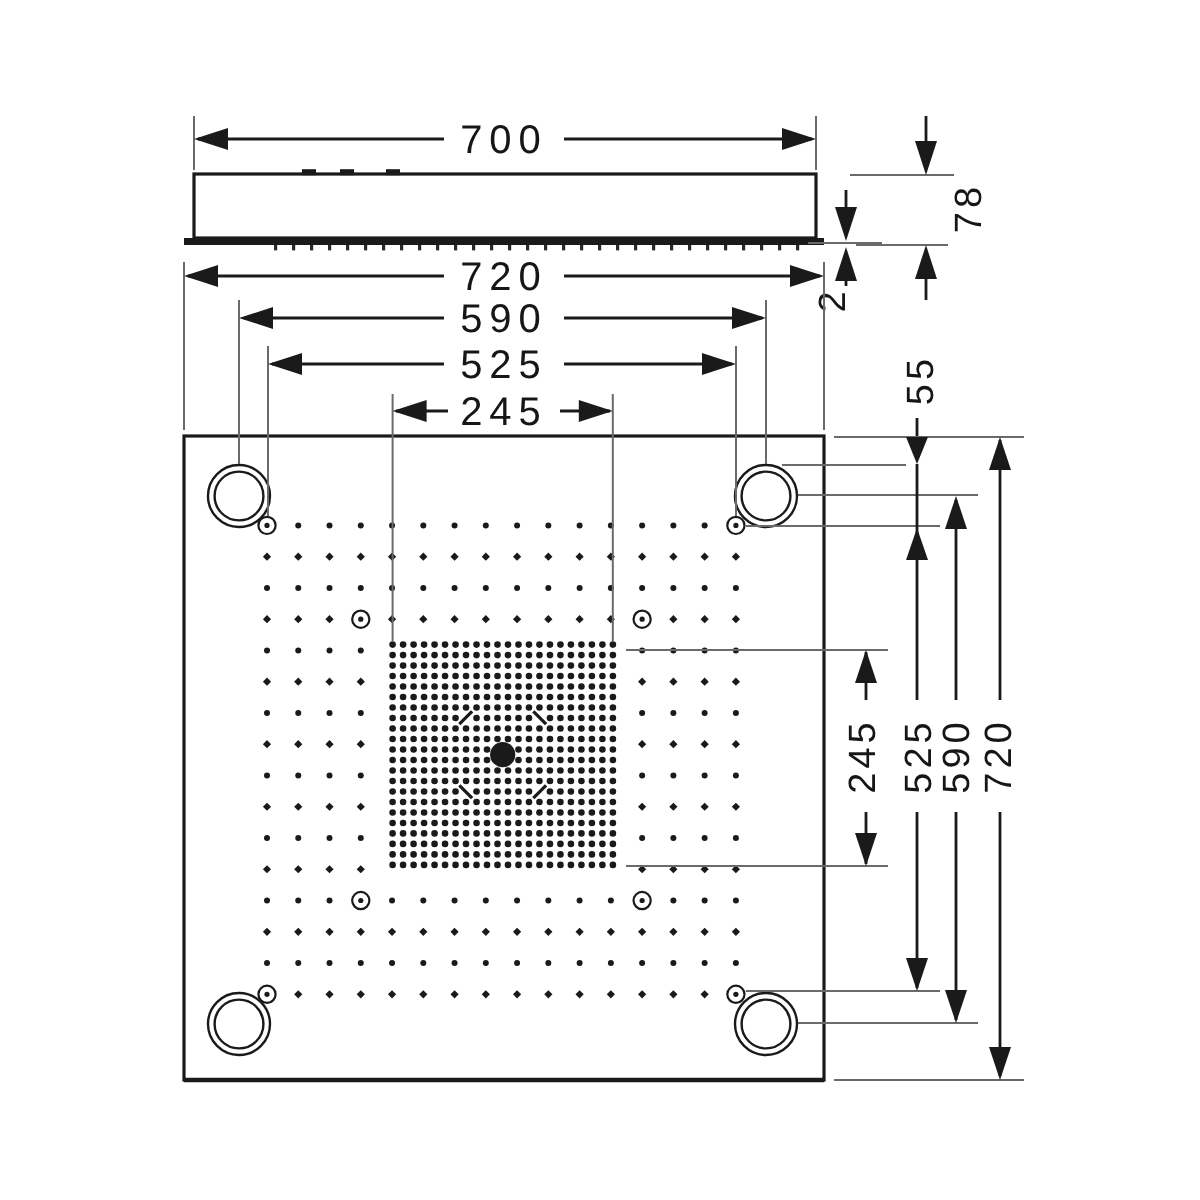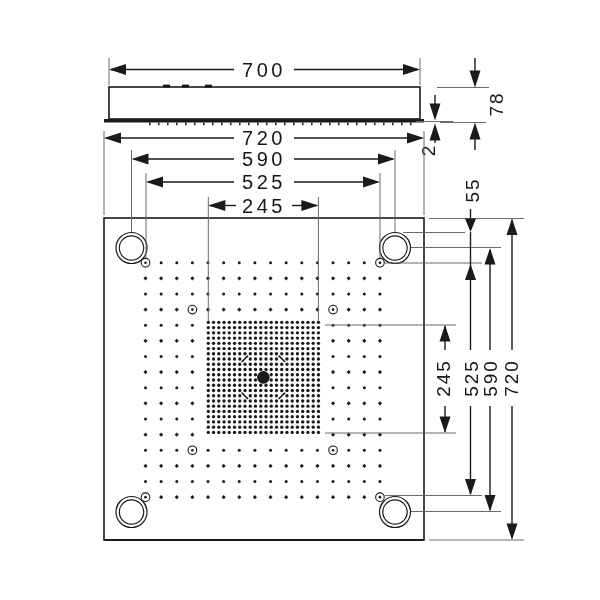--- a/index.html
+++ b/index.html
@@ -1,17 +1,17 @@
 <!DOCTYPE html>
 <html><head>
 <meta charset="utf-8">
 <style>
   html,body{margin:0;padding:0;background:#fff;}
   #stage{width:552px;height:600px;background:#fff;position:relative;overflow:hidden;
-         font-family:"Liberation Sans",sans-serif;padding-left:12px;}
+         font-family:"Liberation Sans",sans-serif;}
   svg{display:block}
   .ink{stroke:#1a1a1a;}
   .ext{stroke:#6a6a6a;stroke-width:1;}
   .dim{stroke:#1a1a1a;stroke-width:1.4;}
   .arrow{fill:#1a1a1a;stroke:none;}
   .outline{fill:#fff;stroke:#1a1a1a;stroke-width:1.6;}
   .thin{fill:none;stroke:#1a1a1a;stroke-width:1.2;}
   text{fill:#161616;font-family:"Liberation Sans",sans-serif;}
   .hlab{font-size:20px;letter-spacing:3.5px;text-anchor:middle;}
   .vlab{font-size:19px;letter-spacing:2px;text-anchor:middle;}

